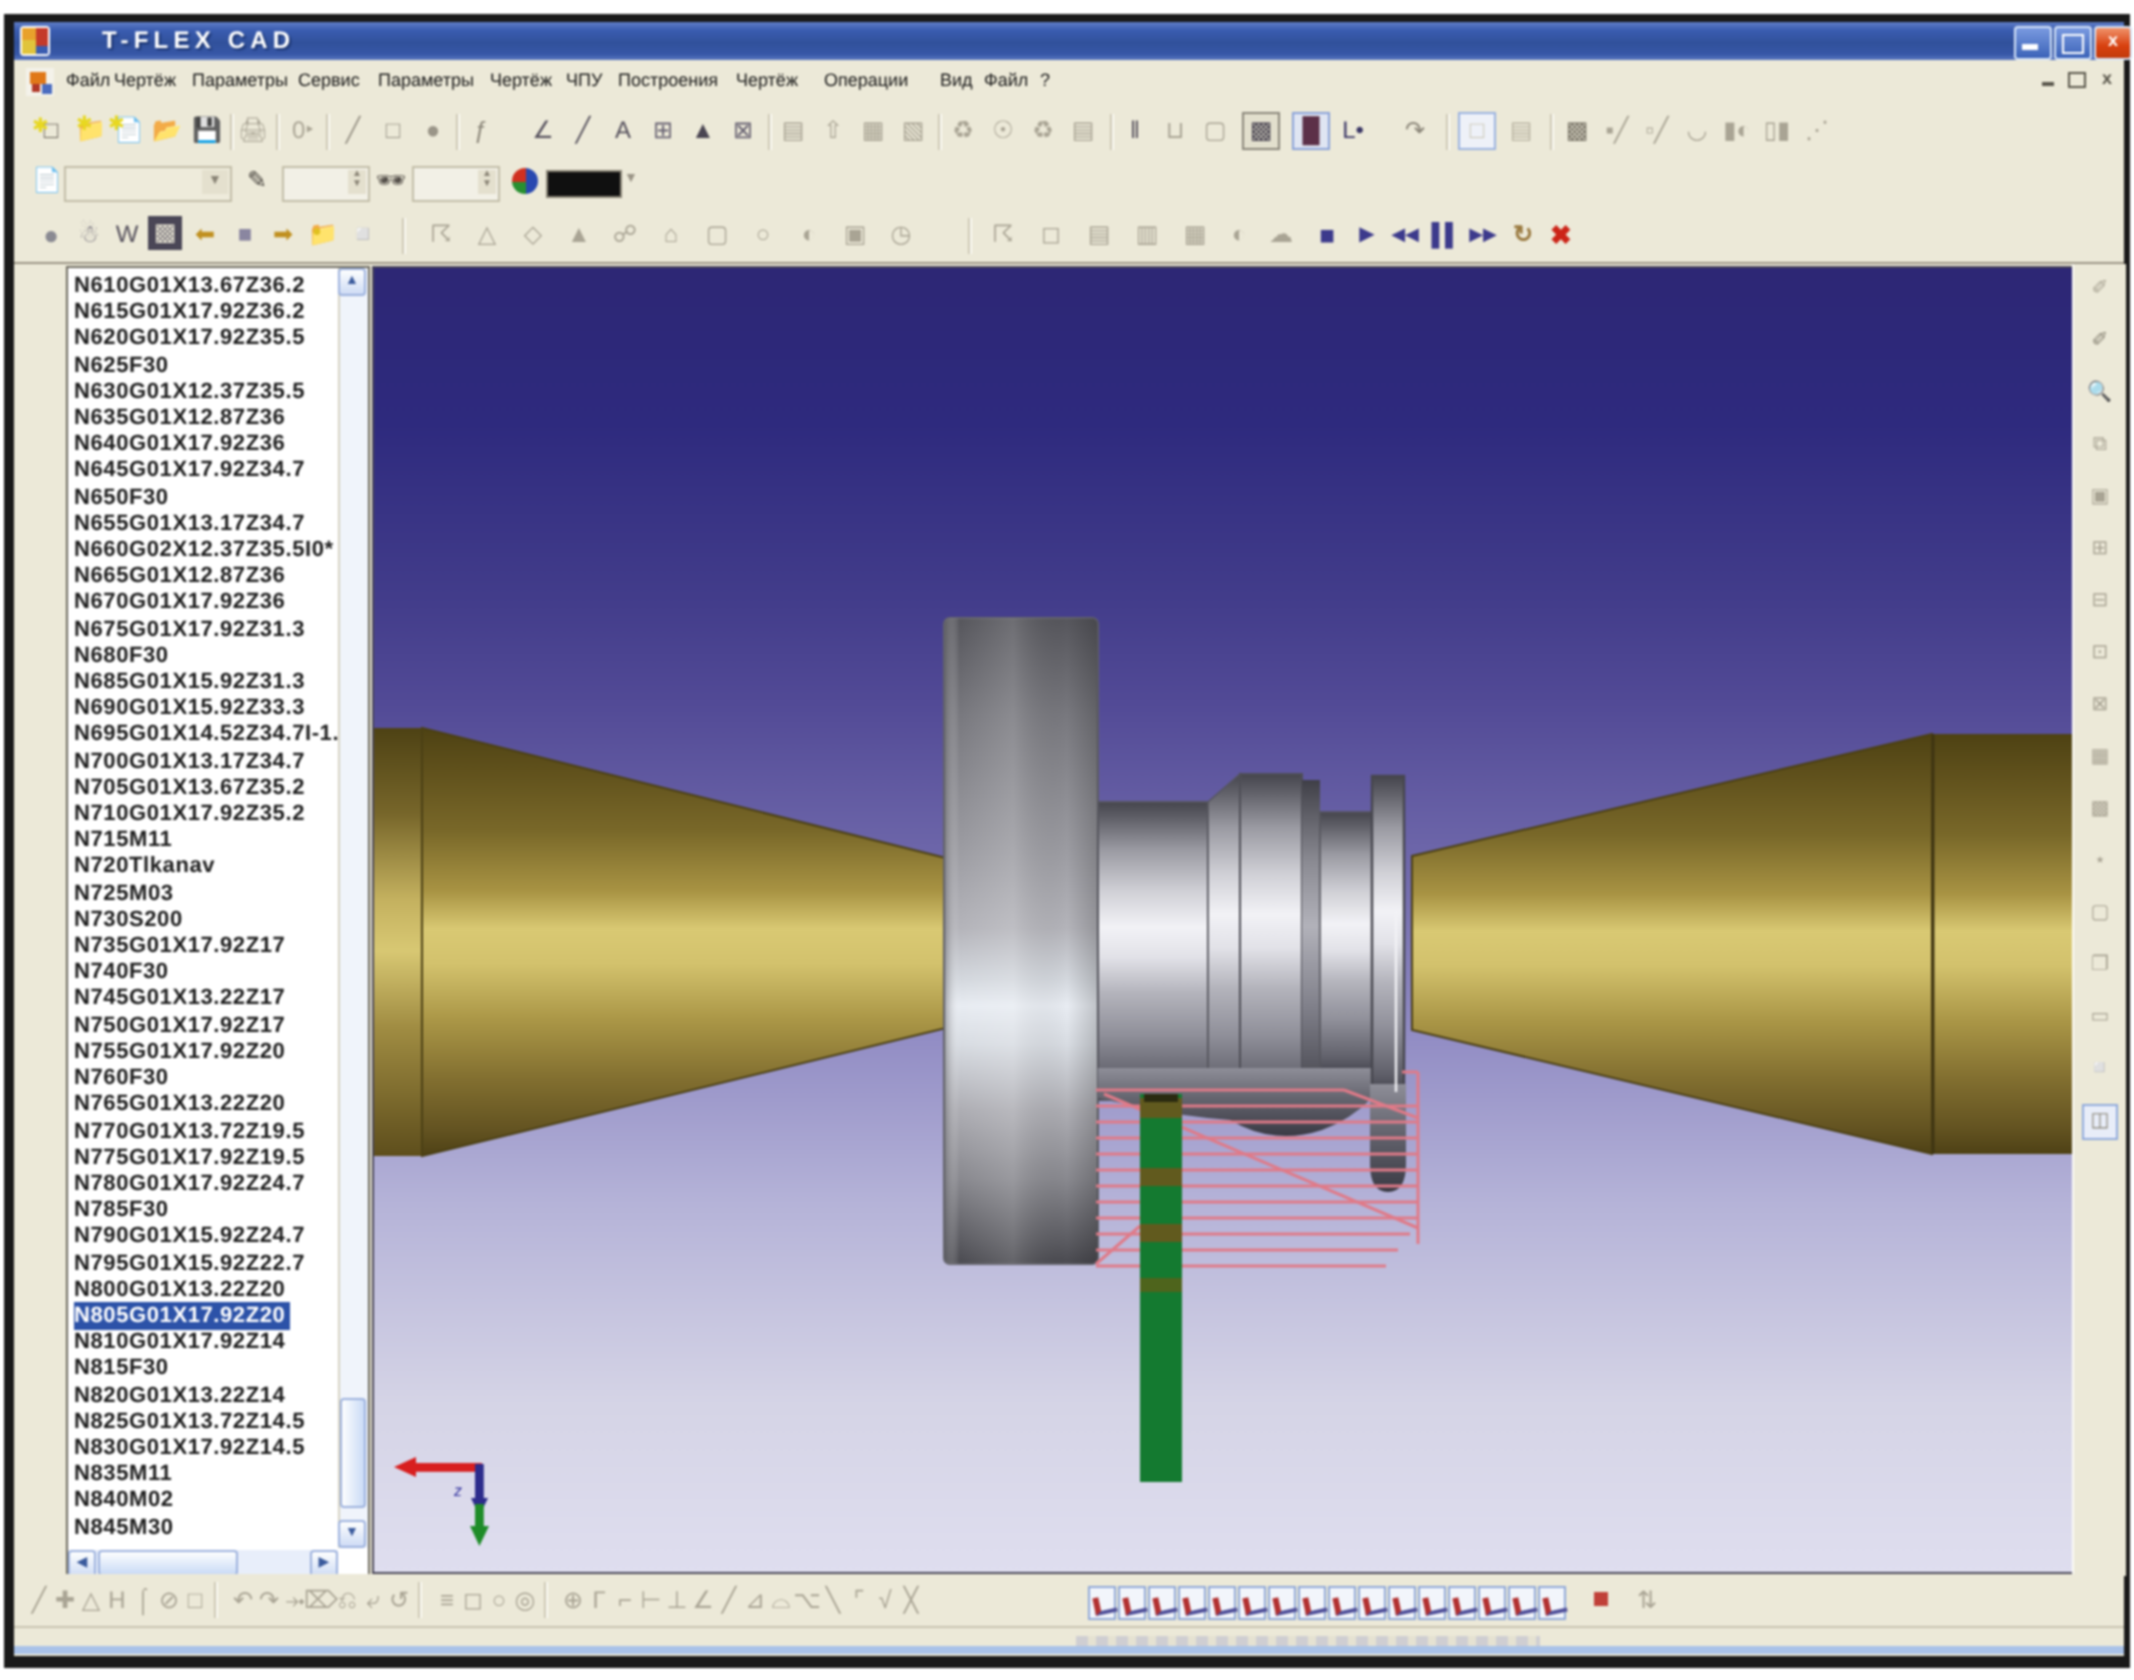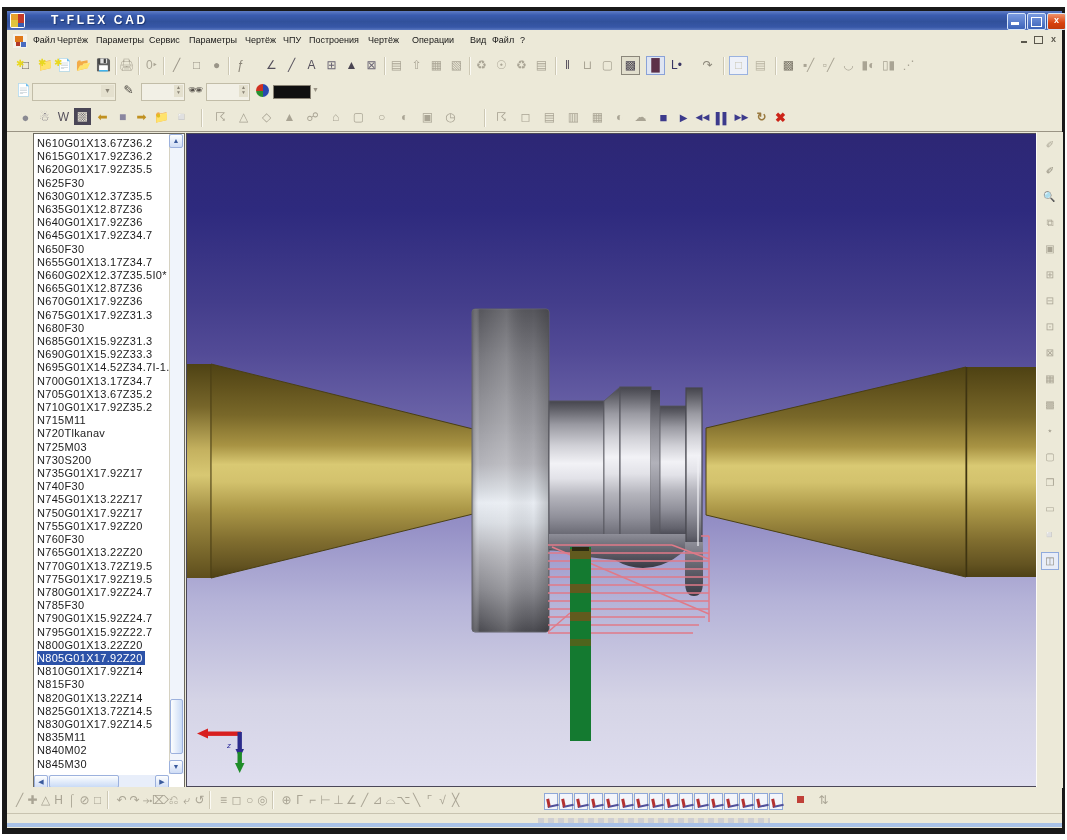--- a/index.html
+++ b/index.html
@@ -24,21 +24,21 @@
 .wbt{position:absolute;top:4px;width:13px;height:12px;color:#5a574c;font-size:9px;
   line-height:11px;text-align:center;font-weight:bold;}
 .bar{position:absolute;left:0;width:1055px;background:#ece9d8;}
 .ic{position:absolute;width:17px;height:17px;font-size:12px;line-height:17px;text-align:center;
   color:#a9a494;}
 .sep{position:absolute;width:1px;height:18px;background:#cdc8b4;border-right:1px solid #fbfaf4;}
 #main{position:absolute;left:0;top:120px;width:1055px;height:656px;background:#ece9d8;
   border-top:1px solid #9a9484;}
 #list{position:absolute;left:26px;top:1px;width:150px;height:655px;background:#fff;
   border:1px solid #6c695e;}
-#rows{position:absolute;left:3px;top:3px;font-size:11px;font-weight:normal;color:#1c1c1c;
+#rows{position:absolute;left:3px;top:3px;font-size:11px;font-weight:bold;color:#1c1c1c;
   line-height:13.2px;white-space:pre;letter-spacing:0.3px;}
 #rows .sel{background:#2c52a8;color:#fff;padding:1px 2px 1px 0;}
 #vscr{position:absolute;right:0;top:0;width:14px;height:640px;background:#f0f4fb;
   border-left:1px solid #d6d2c2;}
 #hscr{position:absolute;left:0;bottom:0;width:135px;height:14px;background:#e8eefa;}
 .sbtn{position:absolute;width:14px;height:14px;background:linear-gradient(#fdfefe,#cfdcf5);
   border:1px solid #9cb1dd;border-radius:2px;box-sizing:border-box;color:#3a5a9c;
   font-size:7px;text-align:center;line-height:12px;}
 #vp{position:absolute;left:179px;top:1px;width:849px;height:652px;
   border:1px solid #4a4758;border-right:none;

